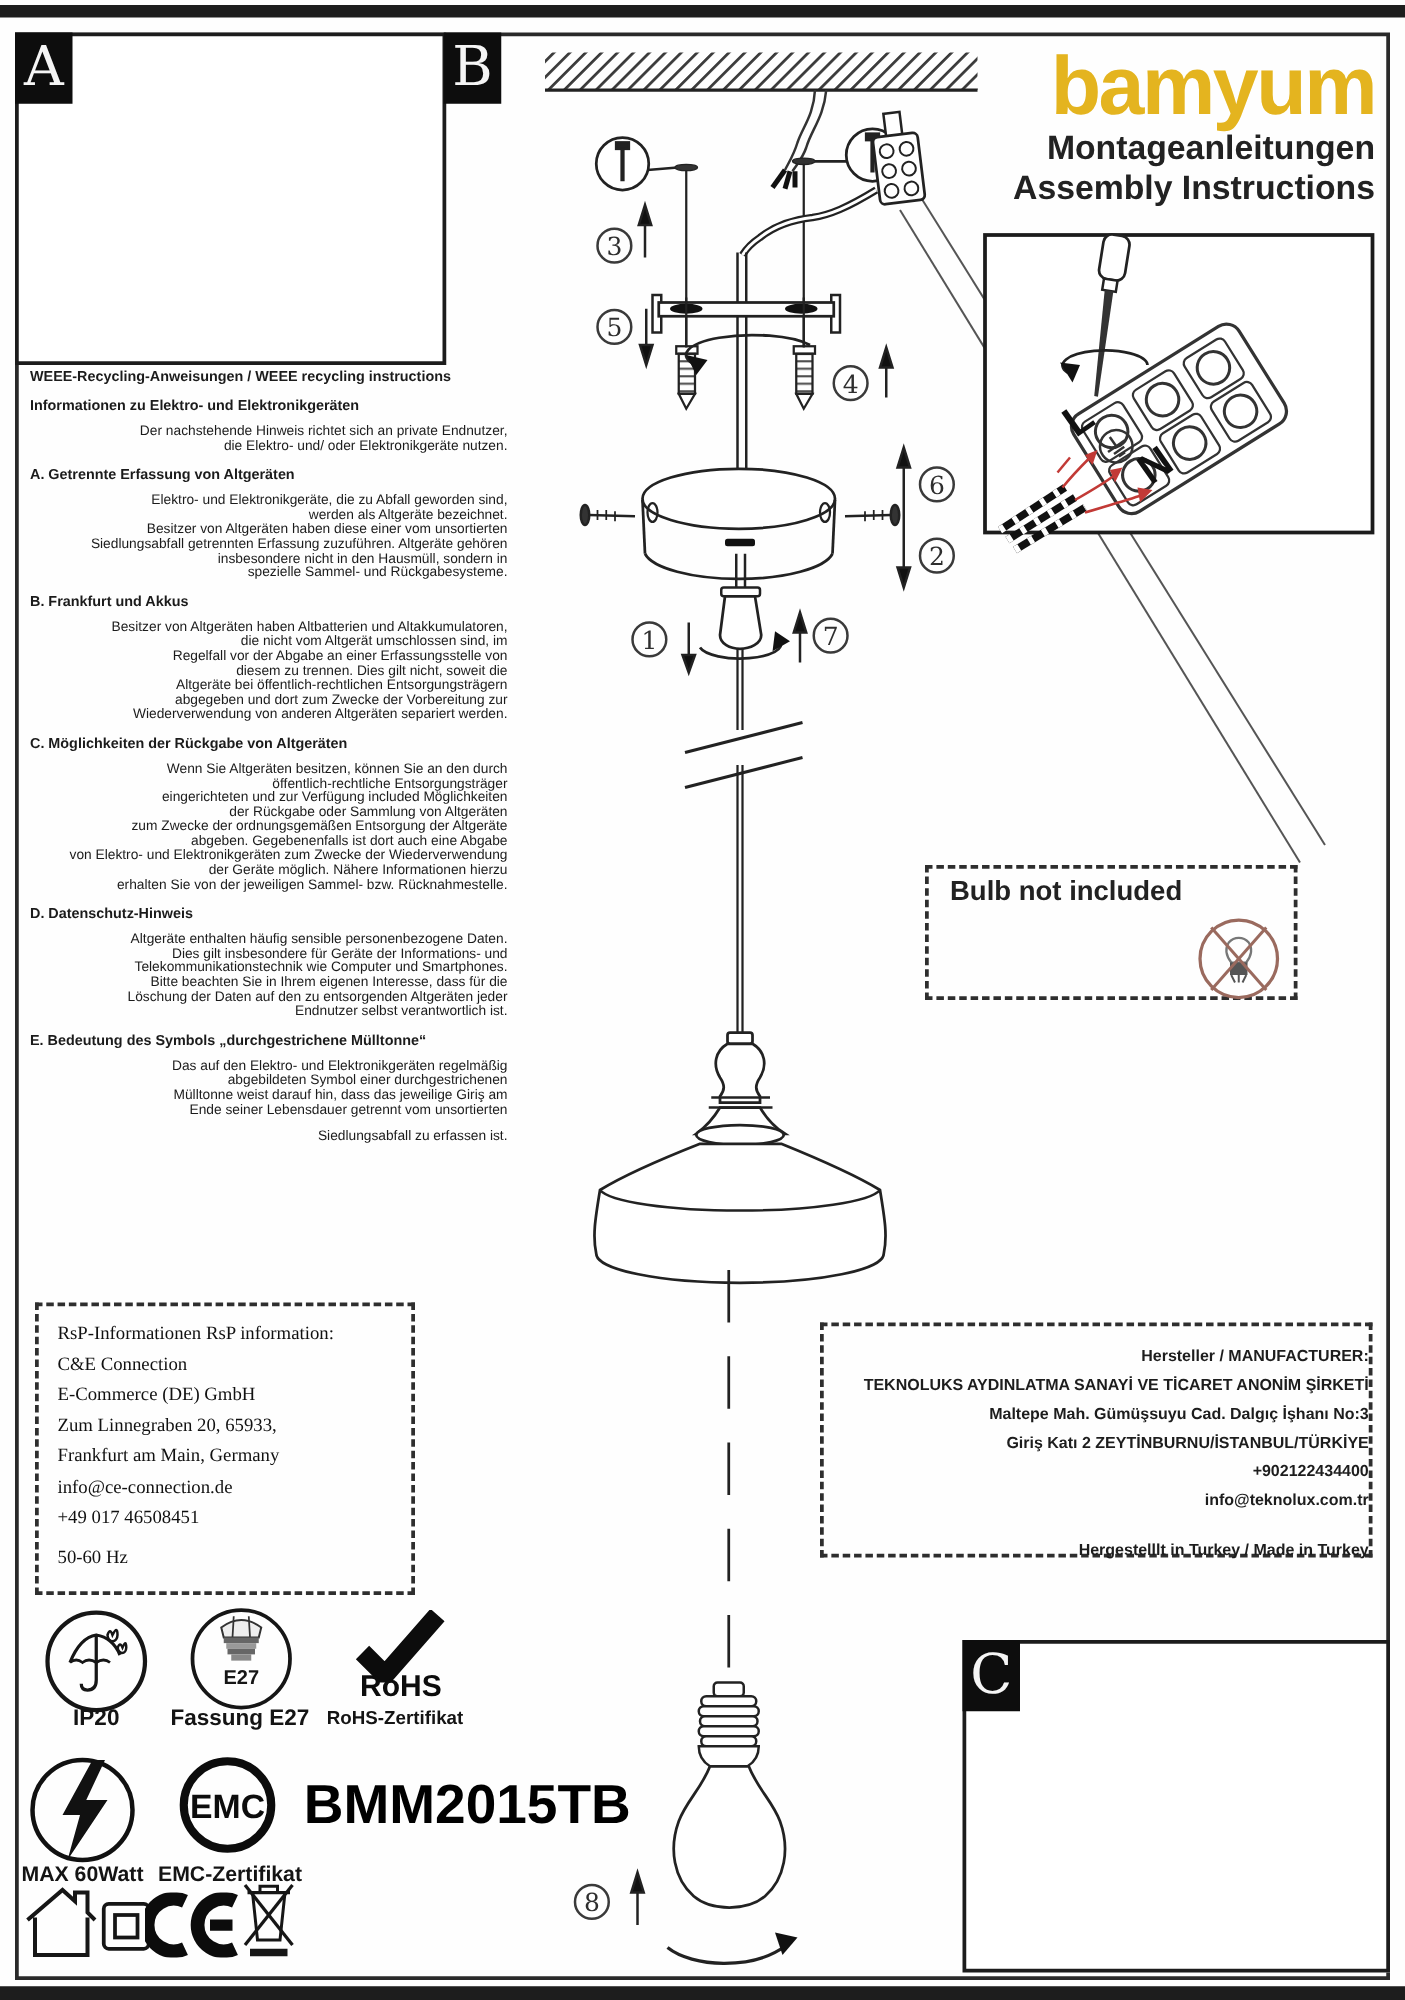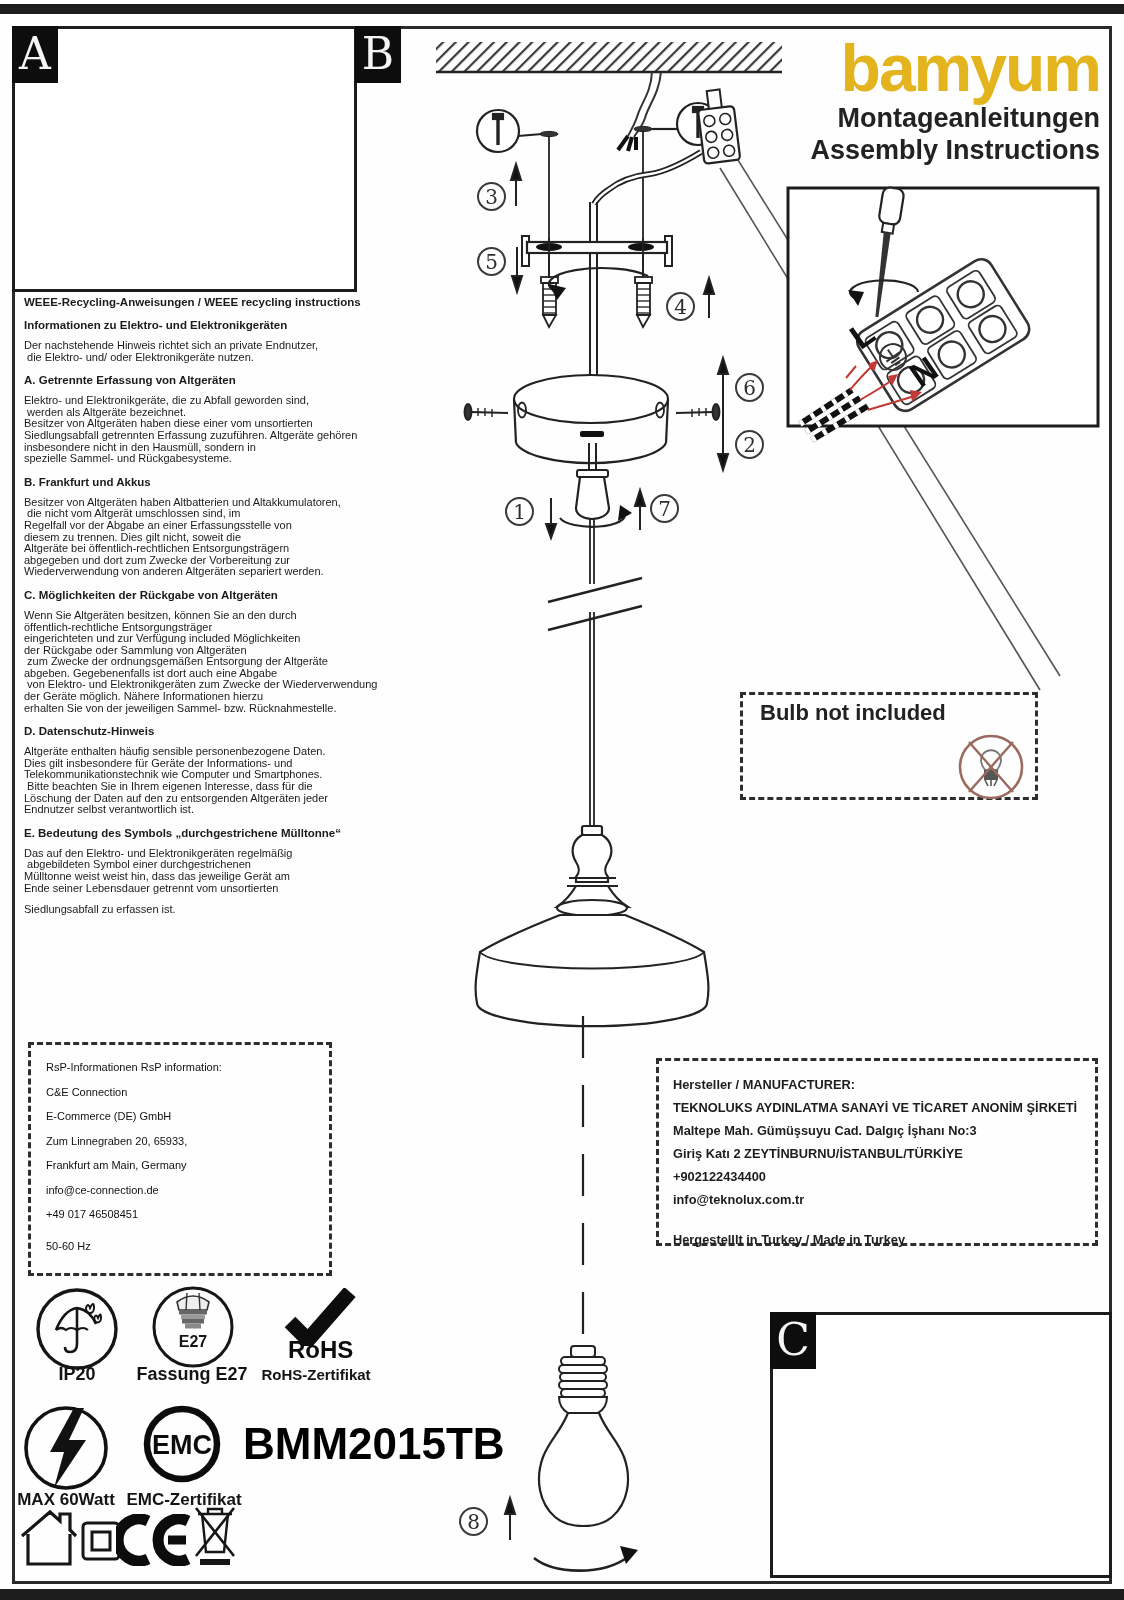--- a/index.html
+++ b/index.html
@@ -11,26 +11,26 @@
   #boxA{position:absolute;left:12px;top:26px;width:345px;height:266px;border:3px solid #1c1c1c;box-sizing:border-box;background:#fff;}
   .seclabel{position:absolute;width:46px;height:57px;background:#0d0d0d;color:#f5f5f5;
             font-family:"DejaVu Serif",serif;font-weight:400;font-size:44px;line-height:55px;text-align:center;}
   #brand{position:absolute;left:788px;top:34px;width:312px;text-align:right;}
   #brand .logo{font-size:66px;font-weight:bold;letter-spacing:-2px;line-height:68px;}
   #brand .sub{font-size:27px;font-weight:bold;color:#222;line-height:32px;}
   
   #weee{position:absolute;left:24px;top:292px;width:382px;}
   #weee .wh{font-size:11.5px;font-weight:bold;margin:11px 0 9px 0;line-height:12px;}
   #weee .wh:first-child{margin-top:4px;}
-  #weee .wl{font-size:11px;line-height:11.6px;white-space:pre;}
+  #weee .wl{font-size:11px;line-height:11.6px;white-space:pre;text-align:right;}
   
   .dashbox{position:absolute;border:3px dashed #2e2e2e;box-sizing:border-box;background:transparent;}
   #bulbbox .t{font-size:22px;font-weight:bold;color:#222;line-height:36px;padding-left:17px;}
   #rspbox{padding:10px 0 0 15px;}
-  #rspbox .t{font-size:11px;color:#111;line-height:24.5px;font-weight:normal;}
+  #rspbox .t{font-size:15px;color:#111;line-height:24.5px;font-weight:normal;font-family:Liberation Serif, serif;}
   #rspbox .gap{margin-top:7px;}
   #mfgbox{padding:12px 0 0 14px;}
   #mfgbox .t{font-size:12.8px;font-weight:bold;color:#1d1d1d;line-height:23px;}
   #mfgbox .made{margin-top:17px;}
   
   .stepnum{position:absolute;width:29px;height:29px;border:2px solid #3a3a3a;border-radius:50%;
            font-family:"DejaVu Serif",serif;font-size:20px;line-height:27px;text-align:center;color:#2e2e2e;box-sizing:border-box;background:transparent;}
   
   .certlabel{position:absolute;font-weight:bold;color:#141414;text-align:center;}
   #model{position:absolute;left:243px;top:1419px;font-size:44px;font-weight:bold;letter-spacing:0px;color:#000;}
@@ -509,21 +509,21 @@
       <div class="wh">D. Datenschutz-Hinweis</div>
       <div class="wl">Altgeräte enthalten häufig sensible personenbezogene Daten.</div>
       <div class="wl">Dies gilt insbesondere für Geräte der Informations- und</div>
       <div class="wl">Telekommunikationstechnik wie Computer und Smartphones.</div>
       <div class="wl"> Bitte beachten Sie in Ihrem eigenen Interesse, dass für die</div>
       <div class="wl">Löschung der Daten auf den zu entsorgenden Altgeräten jeder</div>
       <div class="wl">Endnutzer selbst verantwortlich ist.</div>
       <div class="wh">E. Bedeutung des Symbols „durchgestrichene Mülltonne“</div>
       <div class="wl">Das auf den Elektro- und Elektronikgeräten regelmäßig</div>
       <div class="wl"> abgebildeten Symbol einer durchgestrichenen</div>
-      <div class="wl">Mülltonne weist weist hin, dass das jeweilige Gerät am</div>
+      <div class="wl">Mülltonne weist darauf hin, dass das jeweilige Giriş am</div>
       <div class="wl">Ende seiner Lebensdauer getrennt vom unsortierten</div>
       <div style="height: 10px;"></div>
       <div class="wl">Siedlungsabfall zu erfassen ist.</div>
     </div>
 
 <div class="stepnum" style="left:477px;top:182px;">3</div>
 <div class="stepnum" style="left:477px;top:247px;">5</div>
 <div class="stepnum" style="left:666px;top:292px;">4</div>
 <div class="stepnum" style="left:735px;top:373px;">6</div>
 <div class="stepnum" style="left:735px;top:430px;">2</div>
@@ -547,21 +547,21 @@
       <div class="t">RsP-Informationen RsP information:</div>
       <div class="t">C&amp;E Connection</div>
       <div class="t">E-Commerce (DE) GmbH</div>
       <div class="t">Zum Linnegraben 20, 65933,</div>
       <div class="t">Frankfurt am Main, Germany</div>
       <div class="t">info@ce-connection.de</div>
       <div class="t">+49 017 46508451</div>
       <div class="t gap">50-60 Hz</div>
     </div>
 
-<div id="mfgbox" class="dashbox" style="left:656px;top:1058px;width:442px;height:188px;">
+<div id="mfgbox" class="dashbox" style="left:656px;top:1058px;width:442px;height:188px;text-align:right;">
       <div class="t">Hersteller / MANUFACTURER:</div>
       <div class="t">TEKNOLUKS AYDINLATMA SANAYİ VE TİCARET ANONİM ŞİRKETİ</div>
       <div class="t">Maltepe Mah. Gümüşsuyu Cad. Dalgıç İşhanı No:3</div>
       <div class="t">Giriş Katı 2 ZEYTİNBURNU/İSTANBUL/TÜRKİYE</div>
       <div class="t">+902122434400</div>
       <div class="t">info@teknolux.com.tr</div>
       <div class="t made">Hergestelllt in Turkey / Made in Turkey</div>
     </div>
 
 <svg class="abs" style="left:34px;top:1286px;" width="86" height="86" viewBox="0 0 86 86">

